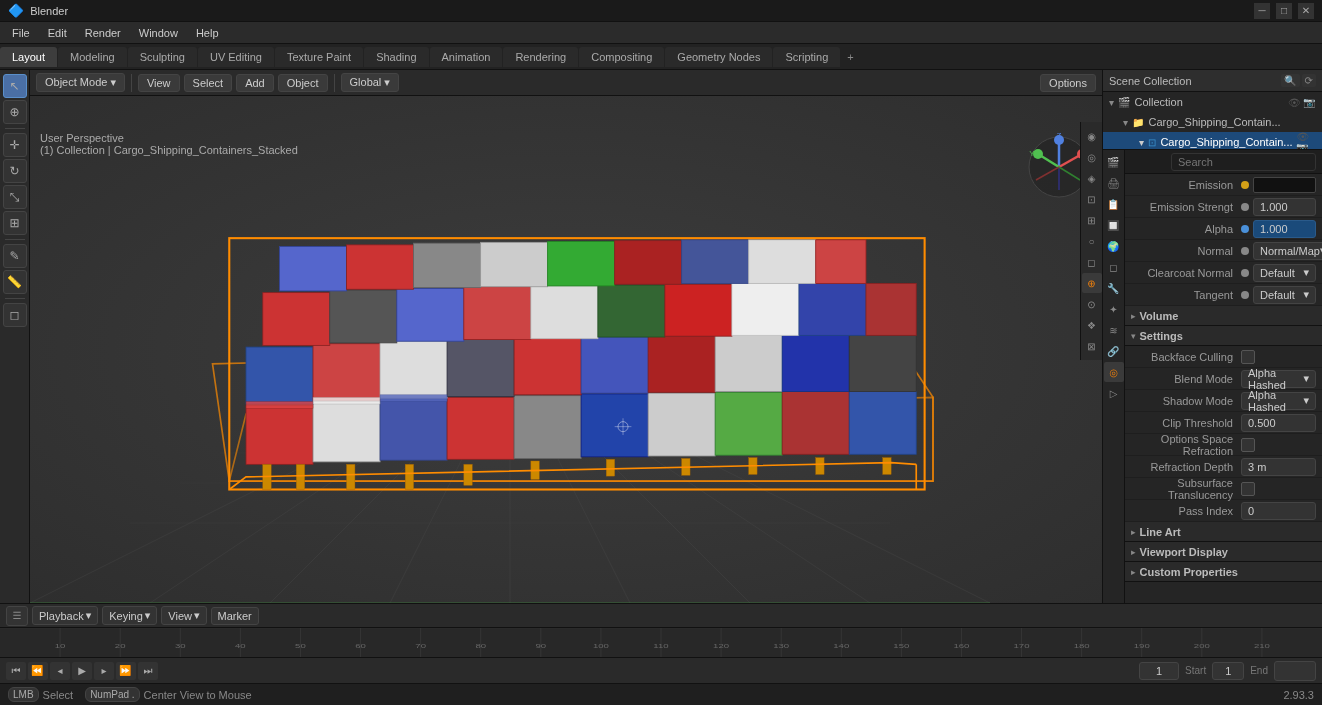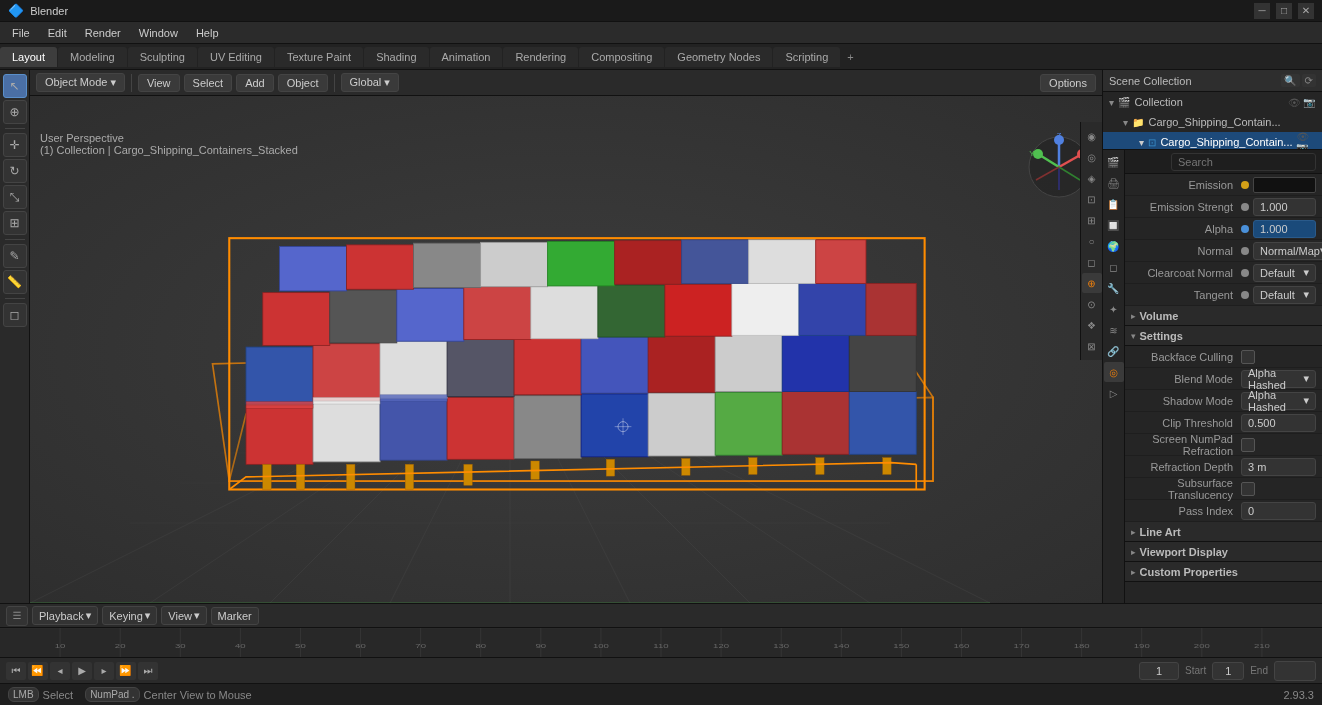--- a/index.html
+++ b/index.html
@@ -803,21 +803,21 @@
             <span>▾</span>
           </div>
         </div>
 
         <div class="prop-row">
           <span class="prop-label">Clip Threshold</span>
           <div class="prop-value">0.500</div>
         </div>
 
         <div class="prop-row">
-          <span class="prop-label">Screen NumPad Refraction</span>
+          <span class="prop-label">Options Space Refraction</span>
           <div class="prop-checkbox"></div>
         </div>
 
         <div class="prop-row">
           <span class="prop-label">Refraction Depth</span>
           <div class="prop-value">3 m</div>
         </div>
 
         <div class="prop-row">
           <span class="prop-label">Subsurface Translucency</span>

